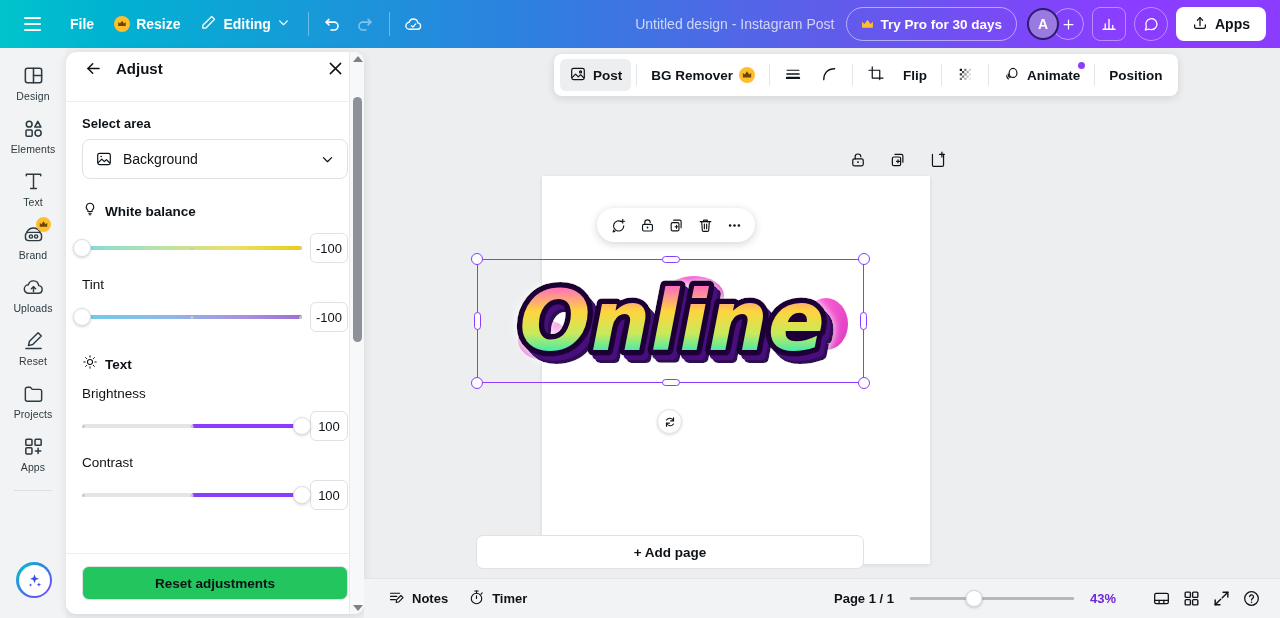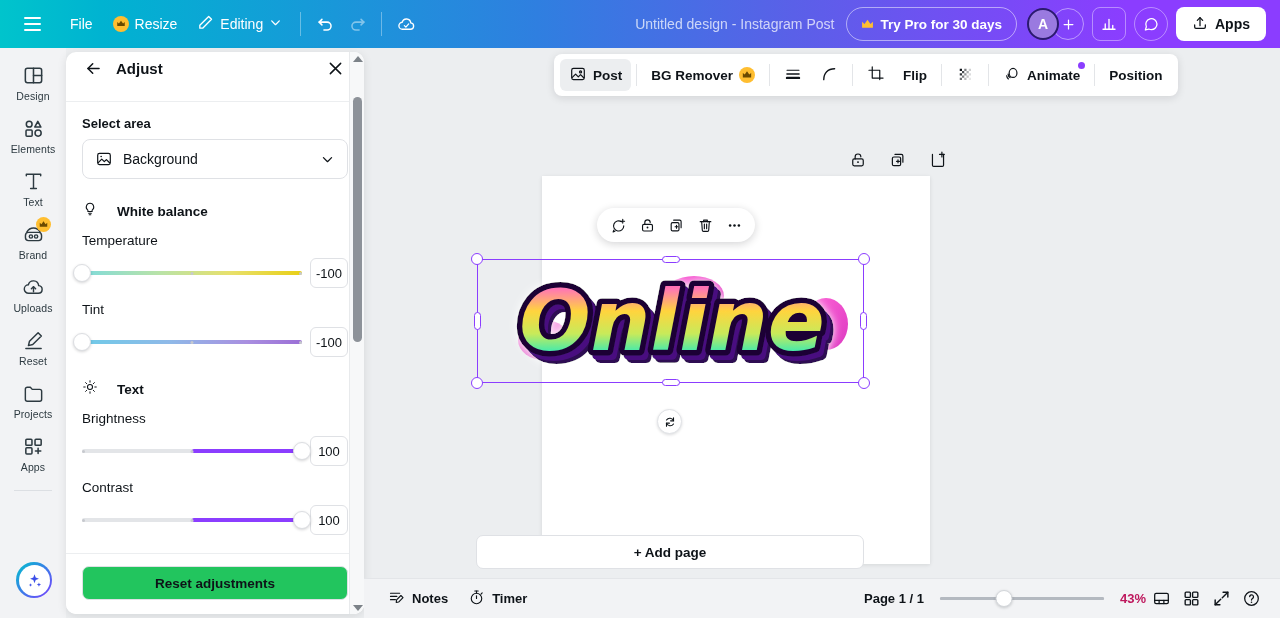--- a/index.html
+++ b/index.html
@@ -15,21 +15,21 @@
   
   #topbar {
     position: absolute; left: 0; top: 0; width: 1280px; height: 48px;
     background: linear-gradient(90deg, #00c4cc 0%, #00b3d1 8%, #2f7fe0 42%, #5a60e8 62%, #8b3dff 88%, #8b3dff 100%);
     display: flex; align-items: center; color: #fff;
   }
   .tb-hamb { margin-left: 18px; width: 28px; height: 28px; display: flex; flex-direction: column;
     justify-content: center; align-items: center; gap: 4px; cursor: pointer; }
   .tb-hamb span { display: block; width: 17px; height: 2px; background: #fff; border-radius: 2px; }
   .tb-item { display: flex; align-items: center; gap: 6px; height: 32px; padding: 0 10px;
-    border-radius: 6px; font-size: 14px; font-weight: 400; color: #fff; cursor: pointer; white-space: nowrap; }
+    border-radius: 6px; font-size: 14px; font-weight: 700; color: #fff; cursor: pointer; white-space: nowrap; }
   #tb-file { margin-left: 14px; }
   .crown-mini { width: 16px; height: 16px; border-radius: 50%; background: #ffbe30;
     display: inline-flex; align-items: center; justify-content: center; flex: 0 0 auto; }
   .crown-mini svg { width: 10px; height: 10px; display: block; }
   .tb-sep { width: 1px; height: 24px; background: rgba(255,255,255,.35); margin: 0 8px; }
   .tb-icon { width: 32px; height: 32px; border-radius: 6px; display: flex; align-items: center;
     justify-content: center; cursor: pointer; }
   .tb-icon svg { width: 19px; height: 19px; }
   #tb-redo { opacity: .45; }
   #doc-title { margin-left: auto; font-size: 14px; color: rgba(255,255,255,.72);
@@ -93,21 +93,21 @@
   #panel-scroll-inner { position: relative; }
 
   .sec-label { font-size: 13px; font-weight: 700; color: #0e1318; margin-bottom: 8px; }
   #area-select { height: 40px; border: 1px solid #dfe1e5; border-radius: 8px;
     display: flex; align-items: center; padding: 0 12px; cursor: pointer; background: #fff; }
   #area-select .ai-ico svg { width: 18px; height: 18px; display: block; }
   #area-select-label { font-size: 14px; color: #0e1318; margin-left: 10px; }
   #area-select .chev { margin-left: auto; }
   #area-select .chev svg { width: 15px; height: 15px; display: block; }
 
-  .grp-head { display: flex; align-items: center; gap: 19px; margin: 22px 0 12px; }
+  .grp-head { display: flex; align-items: center; gap: 7px; margin: 22px 0 12px; }
   .grp-head svg { width: 16px; height: 16px; }
   .grp-head .gtxt { font-size: 13.5px; font-weight: 700; color: #0e1318; }
 
   .slider-row { margin-bottom: 14px; }
   .slider-name { font-size: 13.5px; color: #0e1318; margin-bottom: 10px; }
   .slider-line { display: flex; align-items: center; gap: 8px; }
   .slider-wrap { position: relative; flex: 1 1 auto; height: 22px; display: flex; align-items: center; }
   .track { position: absolute; left: 0; right: 0; height: 4px; border-radius: 2px; background: #e3e5e8; }
   .track.grad-temp { background: linear-gradient(90deg,#7fdbdb 0%, #b9e3a8 35%, #e8e06a 68%, #e8cf16 100%); }
   .track.grad-tint { background: linear-gradient(90deg,#6fcbe8 0%, #8fb9e8 40%, #a98fe0 75%, #9b6fd6 100%); }
@@ -215,21 +215,21 @@
   #bb-right { margin-left: auto; display: flex; align-items: center; gap: 0; margin-right: 14px; }
   #page-count { font-size: 13px; font-weight: 700; color: #0e1318; margin-right: 16px; white-space: nowrap; }
   #zoom-slider { position: relative; width: 164px; height: 20px; display: flex;
     align-items: center; margin-right: 16px; cursor: pointer; }
   #zoom-track { position: absolute; left: 0; right: 0; height: 3px; border-radius: 2px; background: #b4b9c0; }
   #zoom-knob { position: absolute; left: 39%; width: 17px; height: 17px; border-radius: 50%;
     background: #fff; border: 1px solid #d3d6da; box-shadow: 0 1px 3px rgba(14,19,24,.2);
     transform: translateX(-50%); cursor: pointer; }
   .zd { position: absolute; width: 3px; height: 3px; border-radius: 50%; background: #b4b9c0; }
   .zd.l { left: 0; } .zd.r { right: 0; }
-  #zoom-val { font-size: 13px; font-weight: 700; color: #be185d; margin-right: 0; white-space: nowrap; }
+  #zoom-val { font-size: 13px; font-weight: 700; color: #6d28d9; margin-right: 30px; white-space: nowrap; }
   .bb-ico { width: 30px; height: 30px; border-radius: 6px; display: flex; align-items: center;
     justify-content: center; cursor: pointer; }
   .bb-ico svg { width: 19px; height: 19px; }
 
   svg { stroke-linecap: round; stroke-linejoin: round; }
 </style>
 </head>
 <body>
 
 <div id="app">
@@ -706,21 +706,20 @@
           <span>
             <svg viewBox="0 0 24 24" fill="none" stroke="#0e1318" stroke-width="1.6">
               <path d="M12 3.4a5.6 5.6 0 00-3.2 10.2v2.2h6.4v-2.2A5.6 5.6 0 0012 3.4z"></path>
               <path d="M10 18.4h4M10.8 20.6h2.4"></path>
             </svg>
           </span>
           <span class="gtxt">White balance</span>
         </div>
 
         <div class="slider-row">
-          <div class="slider-name">Temperature</div>
           <div class="slider-line">
             <div class="slider-wrap">
               <div class="track grad-temp"></div>
               <div class="centerdot"></div>
               <div class="enddot r"></div>
               <div class="knob" style="left:0%;"></div>
             </div>
             <div class="numbox">-100</div>
           </div>
         </div>

